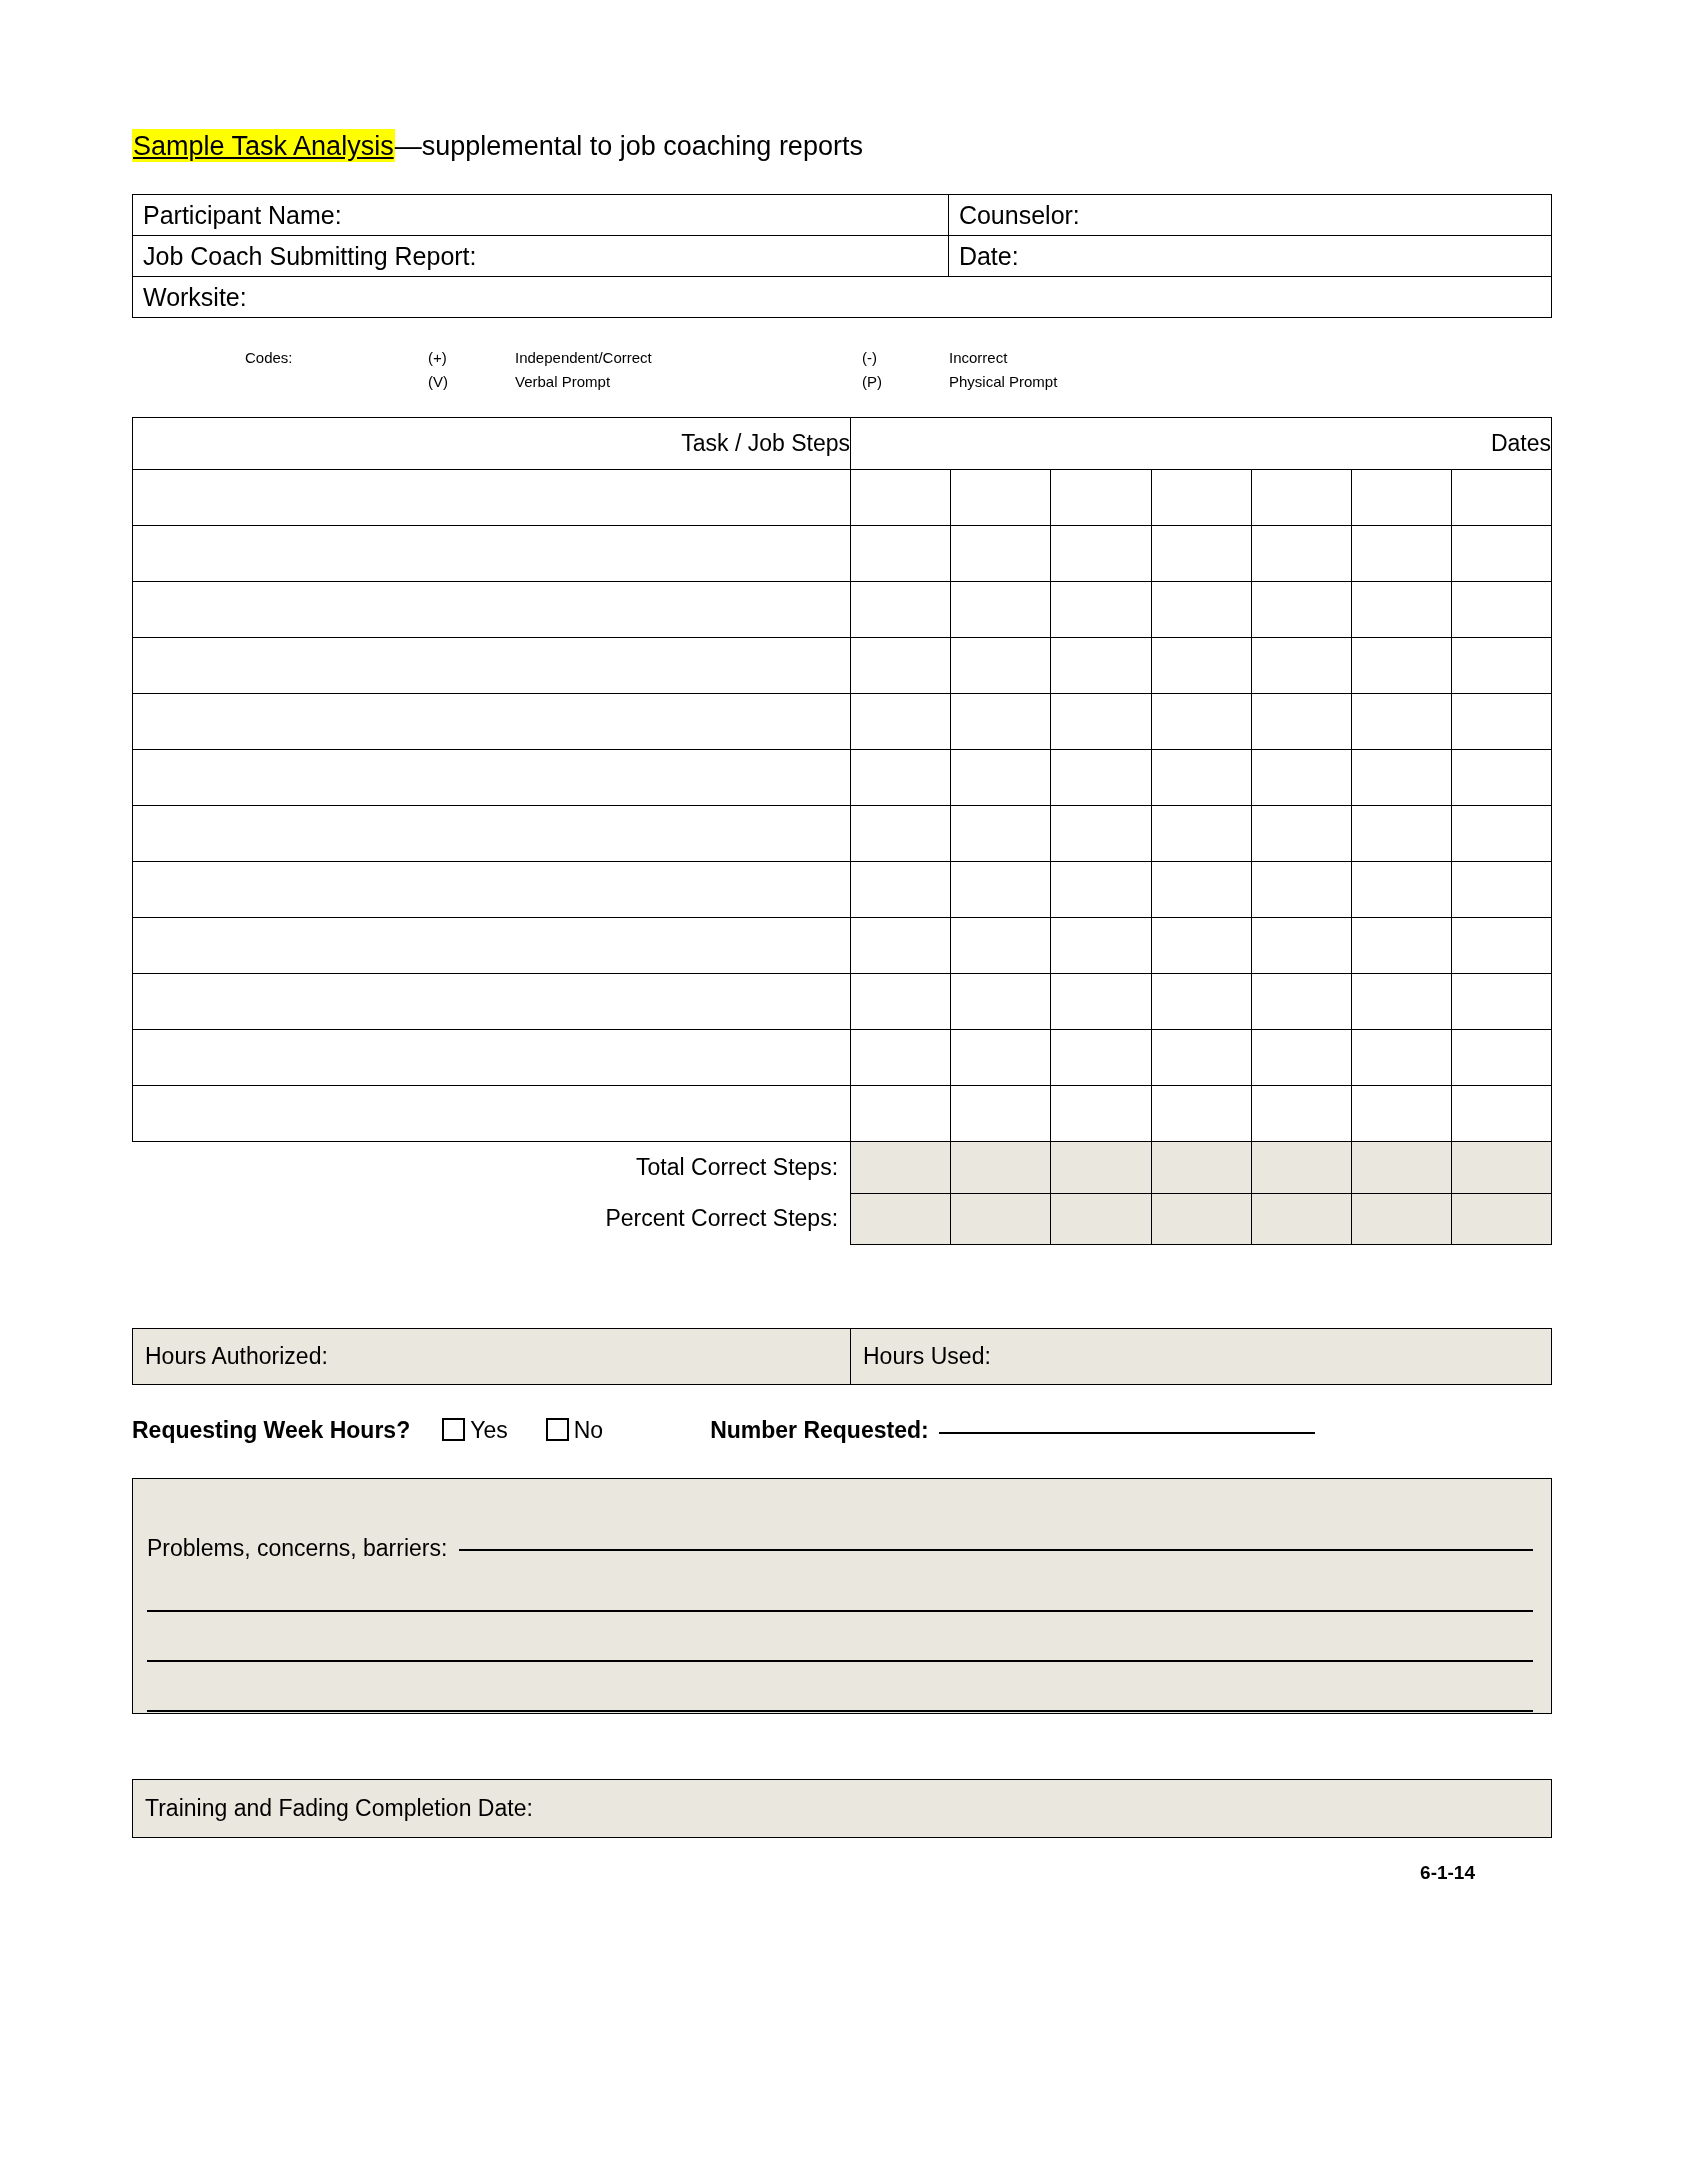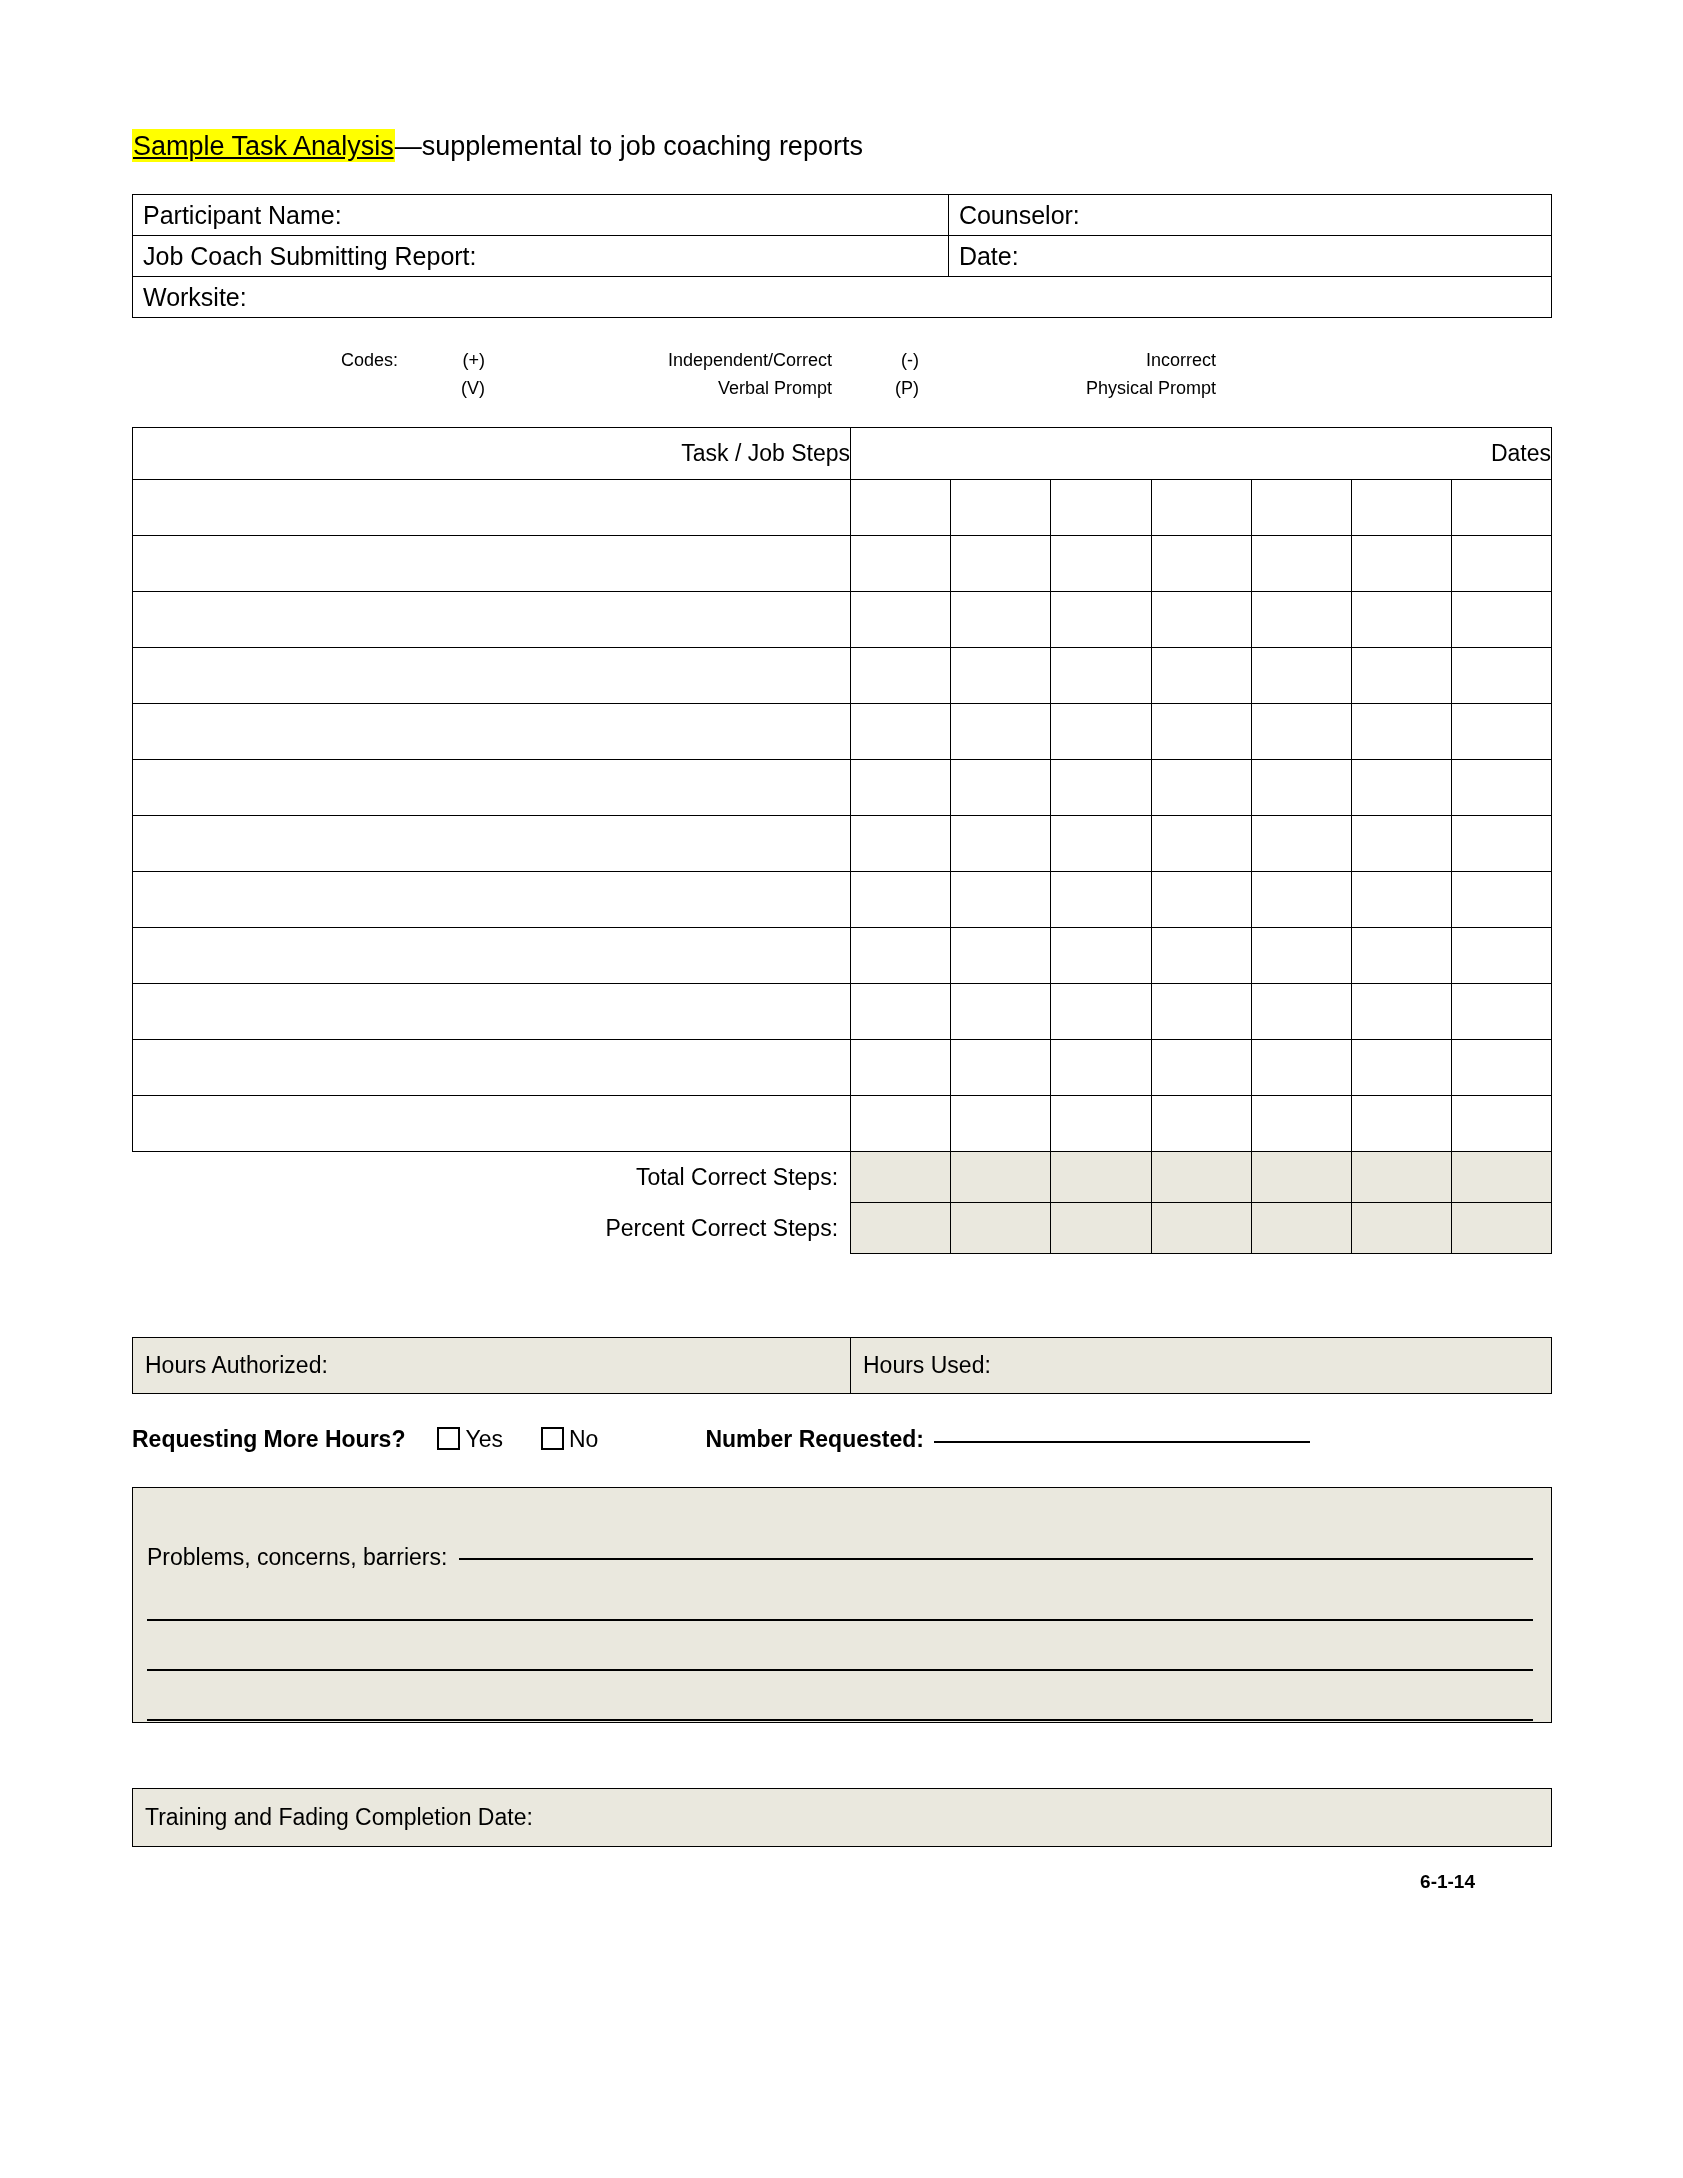--- a/index.html
+++ b/index.html
@@ -62,24 +62,23 @@
     padding: 2px 0 2px 10px;
     font-size: 25px;
     vertical-align: middle;
     line-height: 1;
     margin-left: 44px;
   }
 
   
   .codes {
     margin-top: 28px;
-    margin-left: 83px;
-    font-size: 18px;
+    margin-left: 113px;
+    font-size: 15px;
     line-height: 1.58;
-    text-align: right;
   }
   .codes-row { display: flex; }
   .c-label  { width: 183px; }
   .c-sym    { width: 87px; }
   .c-text   { width: 347px; }
   .c-sym2   { width: 87px; }
   .c-text2  { width: 297px; }
 
   
   table.tasks {
@@ -428,21 +427,21 @@
         </colgroup>
       <tbody>
         <tr>
           <td>Hours Authorized:</td>
           <td>Hours Used:</td>
         </tr>
       </tbody>
     </table>
 
     <div class="request-row">
-      <span class="bold">Requesting More Hours?</span>
+      <span class="bold">Requesting Week Hours?</span>
       <span class="sp-a"></span>
       <span class="chk-group">
         <span class="cb"></span>
           <span>Yes</span>
       </span>
       <span class="sp-b"></span>
       <span class="chk-group">
         <span class="cb"></span>
           <span>No</span>
       </span>

